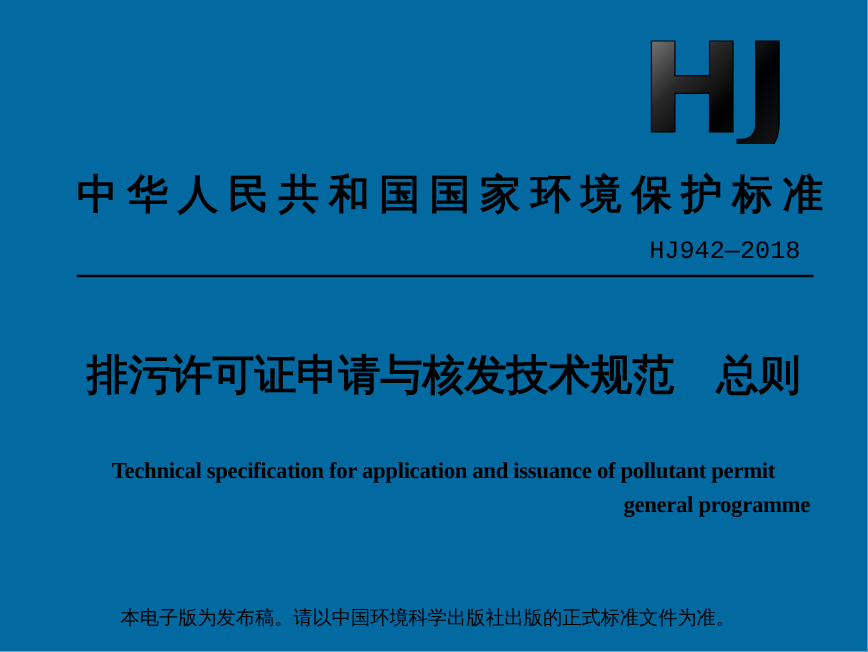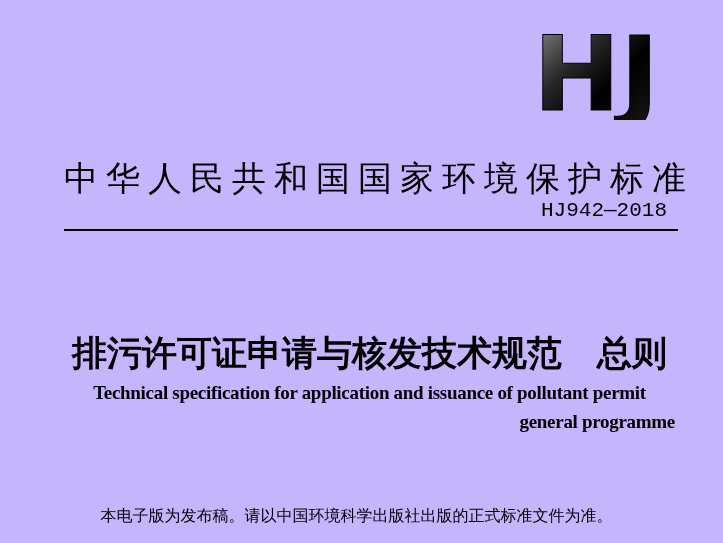--- a/index.html
+++ b/index.html
@@ -11,37 +11,37 @@
     height: 543px;
     position: relative;
     background: #ffffff;
     color: #000000;
     font-family: "Liberation Serif", "DejaVu Serif", serif;
     overflow: hidden;
   }
   .page {
     position: absolute;
     inset: 0;
-    background: #c4b5fd;
+    background: #0369a1;
   }
   .logo {
     position: absolute;
     top: 20px;
     right: 60px;
     width: 170px;
     height: 100px;
   }
   .masthead-title {
     position: absolute;
-    top: 160px;
+    top: 144px;
     left: 64px;
     right: 48px;
     text-align: center;
     font-size: 34px;
-    font-weight: 400;
+    font-weight: 700;
     letter-spacing: 8px;
     white-space: nowrap;
     font-family: "Liberation Serif", "DejaVu Serif", serif;
     line-height: 1.1;
   }
   .standard-number {
     position: absolute;
     top: 199px;
     right: 56px;
     font-size: 21px;
@@ -61,21 +61,20 @@
     position: absolute;
     top: 293px;
     left: 64px;
     right: 48px;
     text-align: center;
     font-size: 35px;
     font-weight: 700;
     font-family: "Liberation Sans", "DejaVu Sans", sans-serif;
     white-space: nowrap;
     line-height: 1.15;
-    margin-top: 40px;
   }
   .doc-title-en1 {
     position: absolute;
     top: 382px;
     left: 64px;
     right: 48px;
     text-align: center;
     font-size: 19px;
     font-weight: 700;
     letter-spacing: -0.3px;

